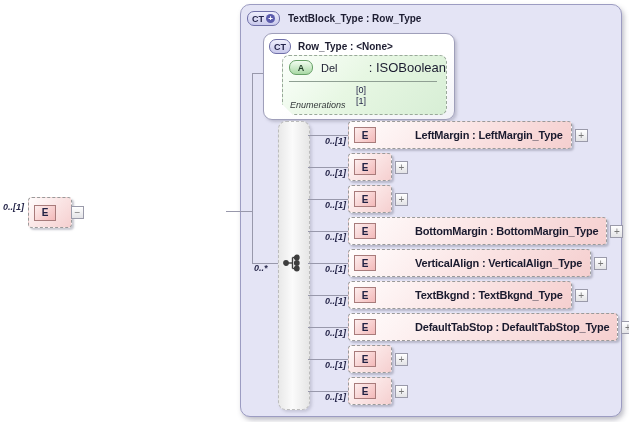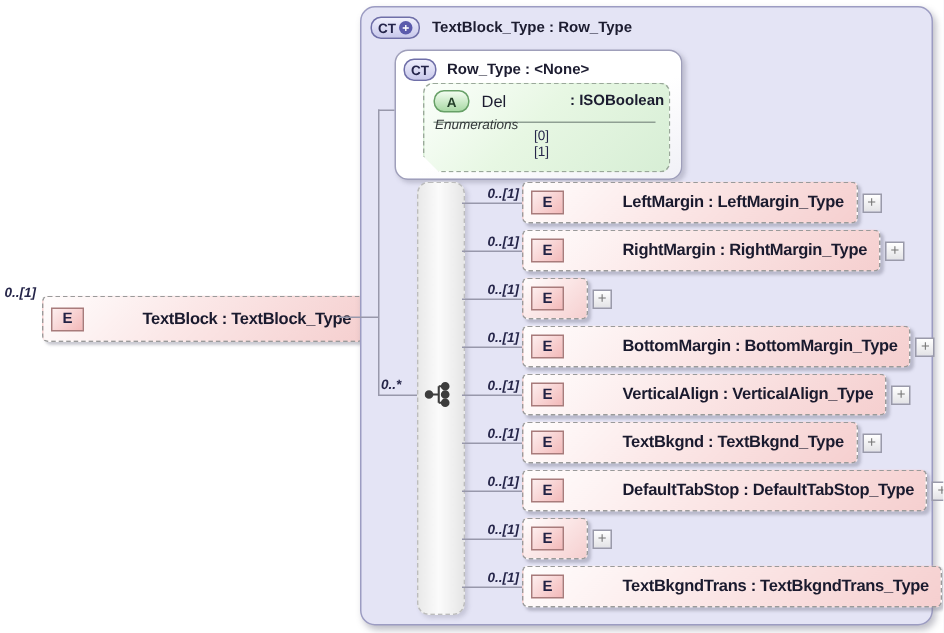--- a/index.html
+++ b/index.html
@@ -1,20 +1,20 @@
 <!DOCTYPE html>
 <html><head>
 <meta charset="utf-8">
 <style>
   html,body{margin:0;padding:0;background:#fff;}
   .canvas{position:relative;width:629px;height:422px;background:#ffffff;
           font-family:"Liberation Sans",sans-serif;overflow:hidden;}
 
   
-  .occ{font-size:9px;font-style:italic;font-weight:bold;color:#26264a;white-space:nowrap;}
+  .occ{font-size:9px;font-style:italic;font-weight:bold;color:#26264a;white-space:nowrap;margin-top:12px;}
   .root-occ{position:absolute;left:3px;top:190px;}
   .seq-occ{position:absolute;left:254px;top:251px;}
 
   
   .ebox{display:inline-flex;align-items:center;height:26px;padding:0 8px 0 5px;
         background:linear-gradient(135deg,#fffdfd 0%,#fbe7e7 45%,#f5cfcf 100%);
         border:1px dashed #9a9a9a;border-radius:4px;
         box-shadow:2px 2px 2px rgba(120,120,140,.40);}
   .ebadge{width:20px;height:14px;flex:0 0 auto;border:1px solid #a87b7b;
         background:linear-gradient(135deg,#fdeeee 0%,#f3b9b9 100%);
@@ -59,23 +59,23 @@
   .attr-box{position:absolute;left:18px;top:21px;width:163px;height:58px;
         background:linear-gradient(135deg,#fcfffc 0%,#e7f7e3 45%,#d7eed5 100%);
         border:1px dashed #9aa89a;border-radius:7px;
         clip-path:polygon(0 0,100% 0,100% 100%,11px 100%,0 calc(100% - 11px));}
   .attr-title{display:flex;align-items:center;padding:4px 0 0 6px;}
   .a-badge{width:22px;height:13px;flex:0 0 auto;border:1px solid #67a067;border-radius:7px;
         background:linear-gradient(#f2fdf0,#a9d9a5);
         display:flex;align-items:center;justify-content:center;
         font-size:9px;font-weight:bold;color:#24402a;}
   .attr-name{font-size:11px;font-weight:normal;color:#1c1c30;margin-left:8px;width:35px;}
-  .attr-type{font-size:10px;font-weight:bold;color:#1c1c30;margin-left:24px;white-space:nowrap;}
+  .attr-type{font-size:13px;font-weight:normal;color:#1c1c30;margin-left:24px;white-space:nowrap;}
   .attr-sep{position:absolute;left:6px;right:9px;top:25px;border-top:1px solid #8f9f93;}
-  .enum-label{position:absolute;left:7px;top:22px;font-size:9px;font-style:italic;color:#33383a;}
+  .enum-label{position:absolute;left:7px;top:44px;font-size:9px;font-style:italic;color:#33383a;}
   .enum-values{position:absolute;left:73px;top:29px;font-size:9px;color:#26264a;line-height:11px;}
 
   
   .seq-bar{position:absolute;left:278px;top:121px;width:30px;height:287px;
         border:1px dashed #bcbcbc;border-radius:8px;
         background:linear-gradient(to right,#e9e9e9,#fbfbfb 45%,#e6e6e6);
         box-shadow:2px 2px 3px rgba(130,130,150,.30);}
   .seq-icon{position:absolute;left:283px;top:254px;}
 
   
@@ -87,21 +87,20 @@
 </style>
 </head>
 <body>
 
 <div class="canvas">
 
   <span class="occ root-occ">0..[1]</span>
   <div class="root-row">
     <div class="ebox">
       <span class="ebadge">E</span>
-      <span class="elabel">TextBlock : TextBlock_Type</span>
     </div>
     <span class="sq-btn">
         <span>−</span>
       </span>
   </div>
 
   <div class="ct-outer">
     <div class="ct-header">
       <span class="ct-badge">
           <span>CT</span>
@@ -162,21 +161,20 @@
     </div>
     <span class="sq-btn">
         <span>+</span>
       </span>
   </div>
 
   <div class="child-row" style="top:154px">
     <span class="occ">0..[1]</span>
     <div class="ebox">
       <span class="ebadge">E</span>
-      <span class="elabel">RightMargin : RightMargin_Type</span>
     </div>
     <span class="sq-btn">
         <span>+</span>
       </span>
   </div>
 
   <div class="child-row" style="top:186px">
     <span class="occ">0..[1]</span>
     <div class="ebox">
       <span class="ebadge">E</span>
@@ -237,20 +235,19 @@
     </div>
     <span class="sq-btn">
         <span>+</span>
       </span>
   </div>
 
   <div class="child-row" style="top:378px">
     <span class="occ">0..[1]</span>
     <div class="ebox">
       <span class="ebadge">E</span>
-      <span class="elabel">TextBkgndTrans : TextBkgndTrans_Type</span>
     </div>
     <span class="sq-btn">
         <span>+</span>
       </span>
   </div>
 
 </div>
 
 </body></html>

